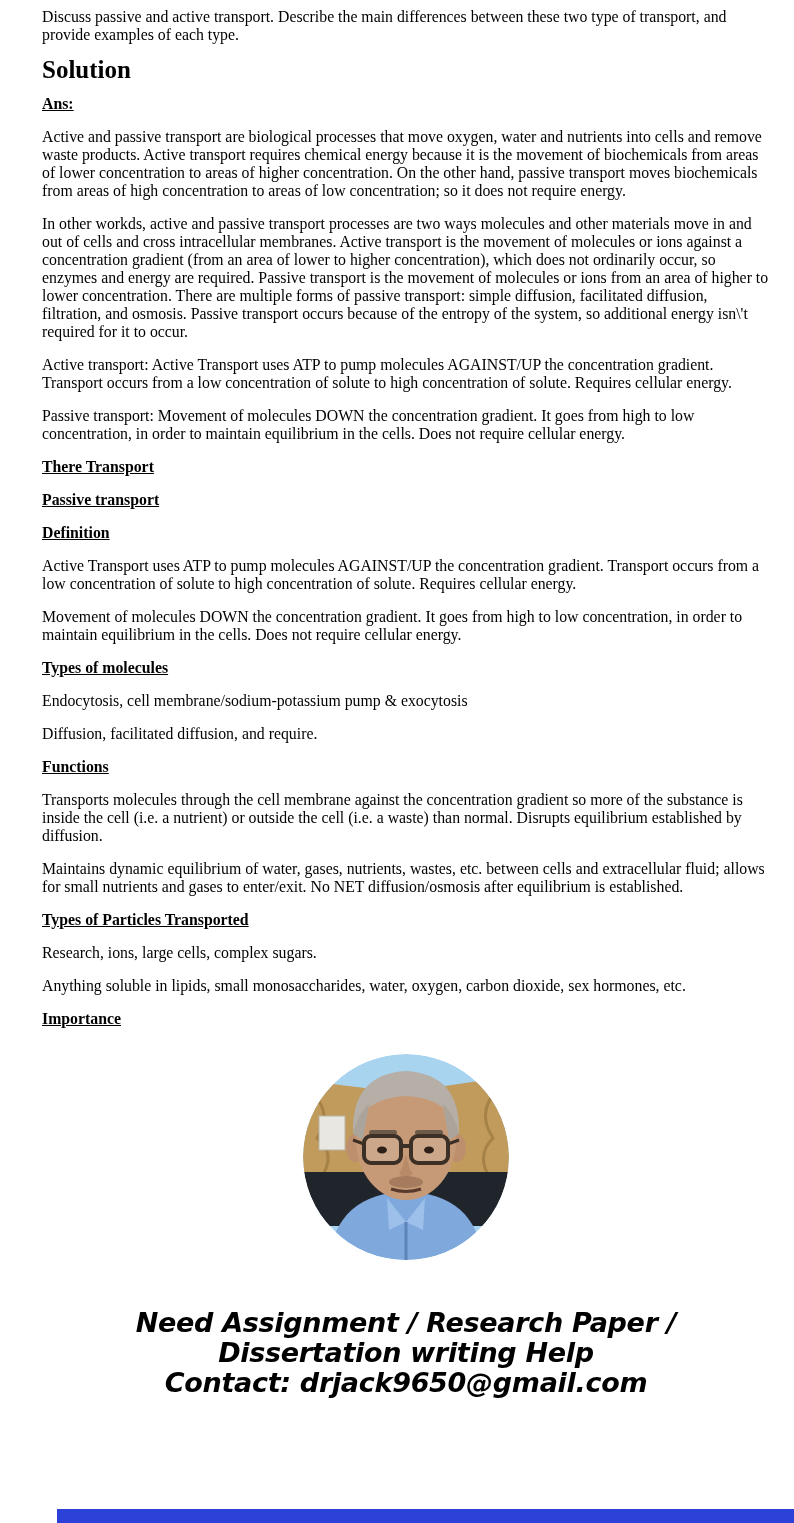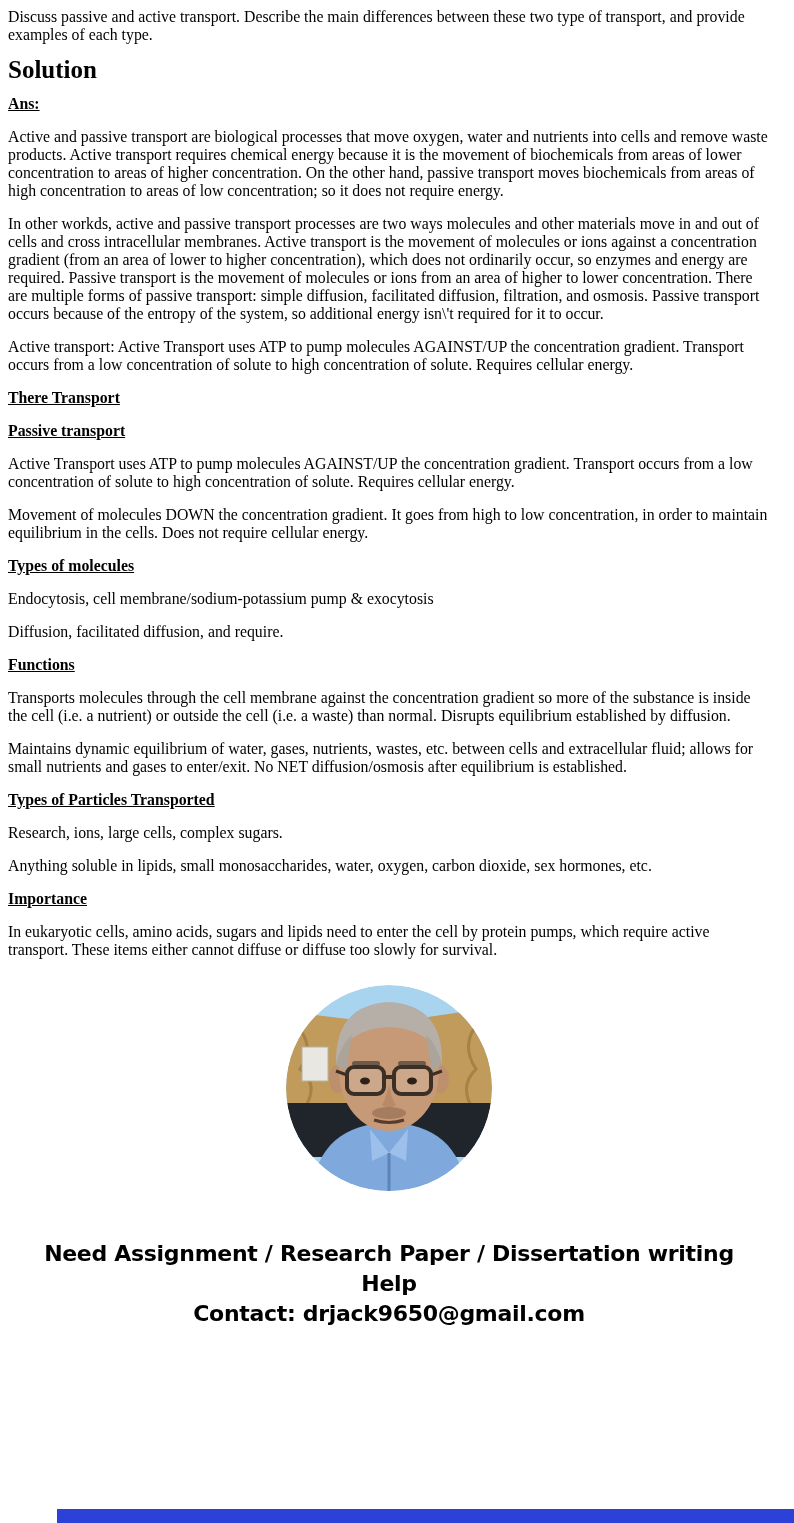--- a/index.html
+++ b/index.html
@@ -8,21 +8,21 @@
     color: #000000;
     font-family: "Liberation Serif", "DejaVu Serif", serif;
     font-size: 15.8px;
   }
   .page {
     position: relative;
     width: 794px;
     min-height: 1523px;
     overflow: hidden;
   }
-  .content { padding: 8px 24px 0 8px; }
+  .content { padding: 8px 24px 0 8px; margin-left: 34px; }
   .content p { margin: 0 0 15px 0; line-height: 18px; }
   .solution-heading {
     font-size: 25px;
     font-weight: bold;
     margin: 14px 0 15px 0;
     line-height: 21px;
   }
   .bold { font-weight: normal; }
   .head-line { font-weight: bold; text-decoration: underline; }
   .avatar-wrap {
@@ -36,23 +36,24 @@
     border-radius: 50%;
     overflow: hidden;
     display: block;
   }
   .footer-text {
     margin: 48px auto 0 auto;
     max-width: 740px;
     text-align: center;
     font-family: "DejaVu Sans", "Liberation Sans", sans-serif;
     font-weight: bold;
-    font-size: 22px;
+    font-size: 27px;
     line-height: 30px;
     letter-spacing: -0.3px;
+    font-style: italic;
   }
   .bottom-bar {
     position: absolute;
     left: 57px;
     right: 0;
     bottom: 0;
     height: 14px;
   }
 </style>
 </head>
@@ -66,41 +67,42 @@
     <div class="solution-heading">Solution</div>
 
     <p class="head-line">Ans:</p>
 
     <p><span class="bold">Active and passive transport</span><span> are biological processes that move oxygen, water and nutrients into cells and remove waste products. Active transport requires chemical energy because it is the movement of biochemicals from areas of lower concentration to areas of higher concentration. On the other hand, passive transport moves biochemicals from areas of high concentration to areas of low concentration; so it does not require energy.</span></p>
 
     <p>In other workds, active and passive transport processes are two ways molecules and other materials move in and out of cells and cross intracellular membranes. Active transport is the movement of molecules or ions against a concentration gradient (from an area of lower to higher concentration), which does not ordinarily occur, so enzymes and energy are required. Passive transport is the movement of molecules or ions from an area of higher to lower concentration. There are multiple forms of passive transport: simple diffusion, facilitated diffusion, filtration, and osmosis. Passive transport occurs because of the entropy of the system, so additional energy isn\'t required for it to occur.</p>
 
     <p><span class="bold">Active transport:</span><span> Active Transport uses ATP to pump molecules AGAINST/UP the concentration gradient. Transport occurs from a low concentration of solute to high concentration of solute. Requires cellular energy.</span></p>
 
+    <p><span class="bold">Passive transport:</span><span> Movement of molecules DOWN the concentration gradient. It goes from high to low concentration, in order to maintain equilibrium in the cells. Does not require cellular energy.</span></p>
 
     <p class="head-line">There Transport</p>
     <p class="head-line">Passive transport</p>
 
+    <p class="head-line">Definition</p>
     <p>Active Transport uses ATP to pump molecules AGAINST/UP the concentration gradient. Transport occurs from a low concentration of solute to high concentration of solute. Requires cellular energy.</p>
     <p>Movement of molecules DOWN the concentration gradient. It goes from high to low concentration, in order to maintain equilibrium in the cells. Does not require cellular energy.</p>
 
     <p class="head-line">Types of molecules</p>
     <p>Endocytosis, cell membrane/sodium-potassium pump &amp; exocytosis</p>
     <p>Diffusion, facilitated diffusion, and require.</p>
 
     <p class="head-line">Functions</p>
     <p>Transports molecules through the cell membrane against the concentration gradient so more of the substance is inside the cell (i.e. a nutrient) or outside the cell (i.e. a waste) than normal. Disrupts equilibrium established by diffusion.</p>
     <p>Maintains dynamic equilibrium of water, gases, nutrients, wastes, etc. between cells and extracellular fluid; allows for small nutrients and gases to enter/exit. No NET diffusion/osmosis after equilibrium is established.</p>
 
     <p class="head-line">Types of Particles Transported</p>
     <p>Research, ions, large cells, complex sugars.</p>
     <p>Anything soluble in lipids, small monosaccharides, water, oxygen, carbon dioxide, sex hormones, etc.</p>
 
     <p class="head-line">Importance</p>
-    <p>In eukaryotic cells, amino acids, sugars and lipids need to enter the cell by protein pumps, which require active transport. These items either cannot diffuse or diffuse too slowly for survival.</p>
 
     <div class="avatar-wrap">
       <svg class="avatar-circle" viewBox="0 0 206 206" width="206" height="206" xmlns="http://www.w3.org/2000/svg" aria-hidden="true">
         <defs>
           <clipPath id="avclip">
               <circle cx="103" cy="103" r="103"></circle>
             </clipPath>
         </defs>
         <g clip-path="url(#avclip)">
 

